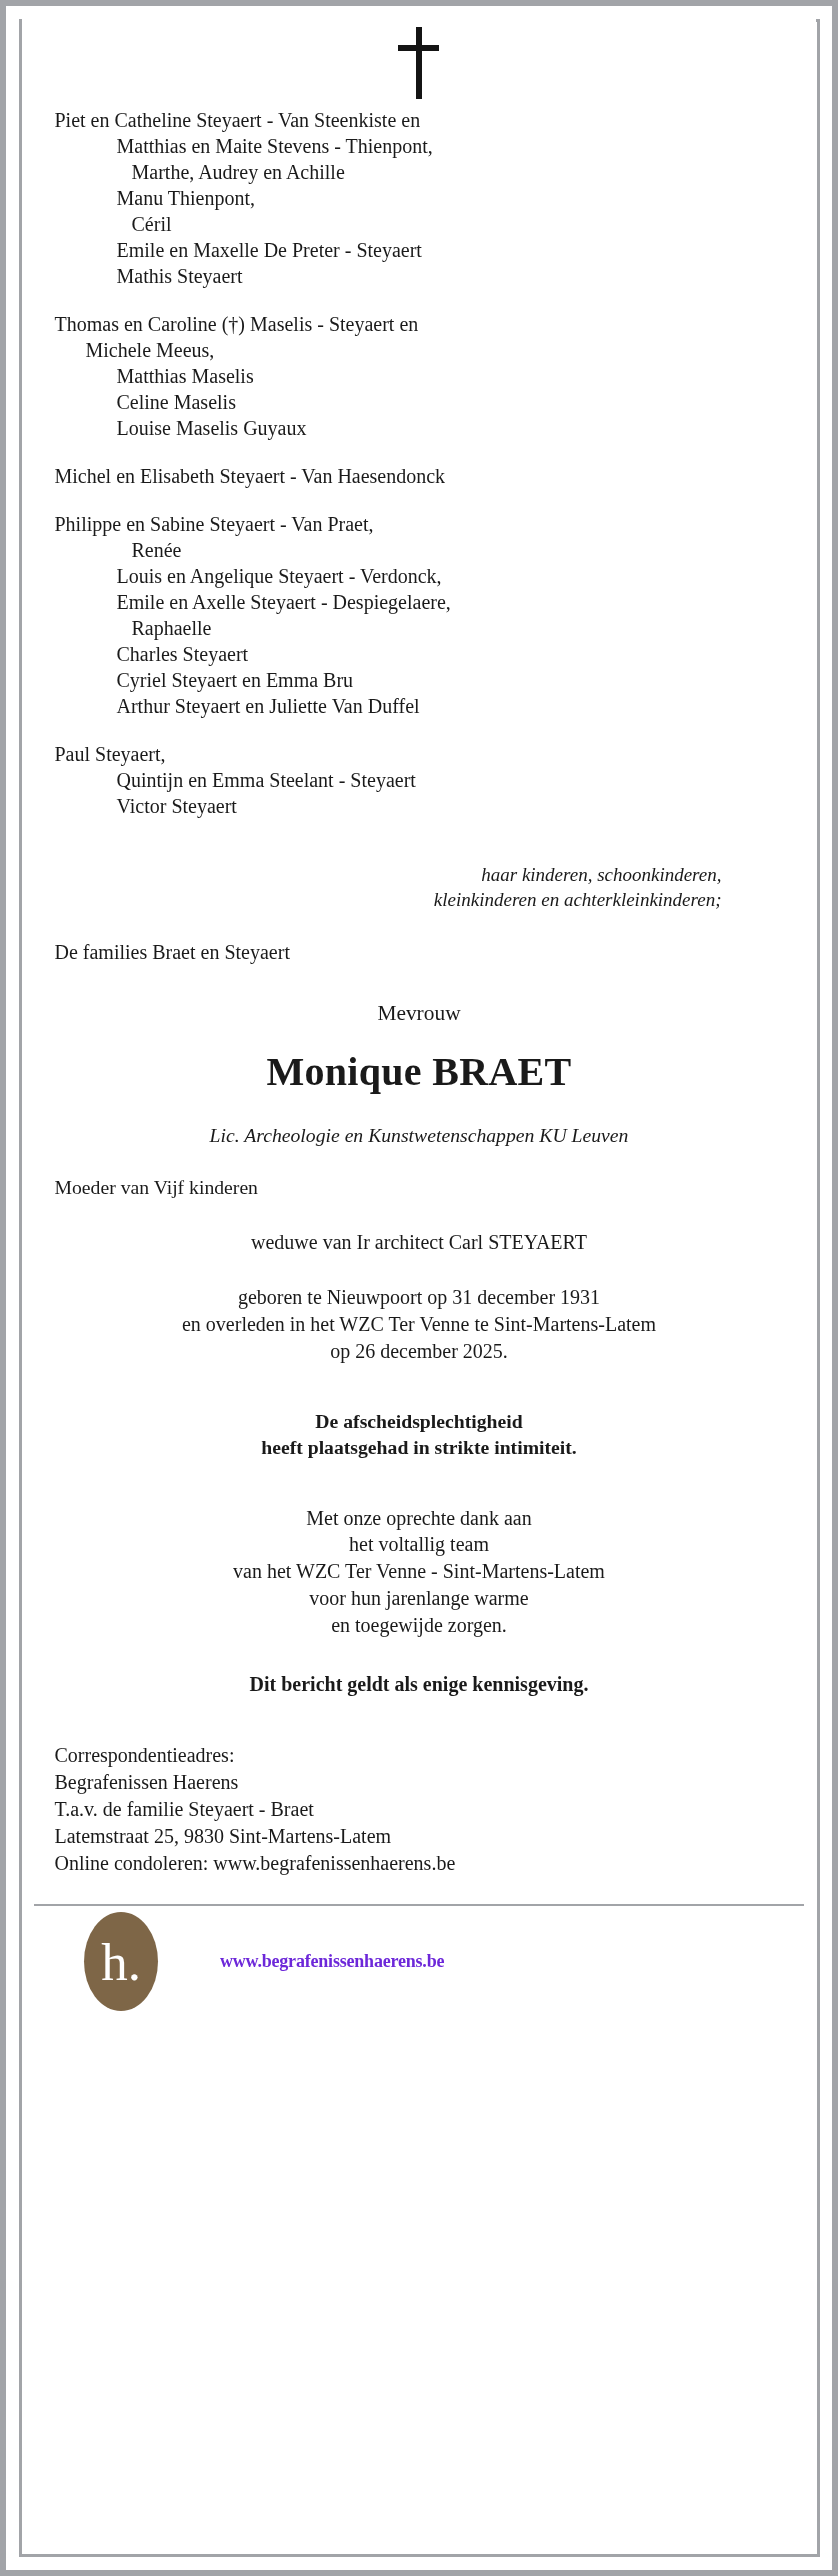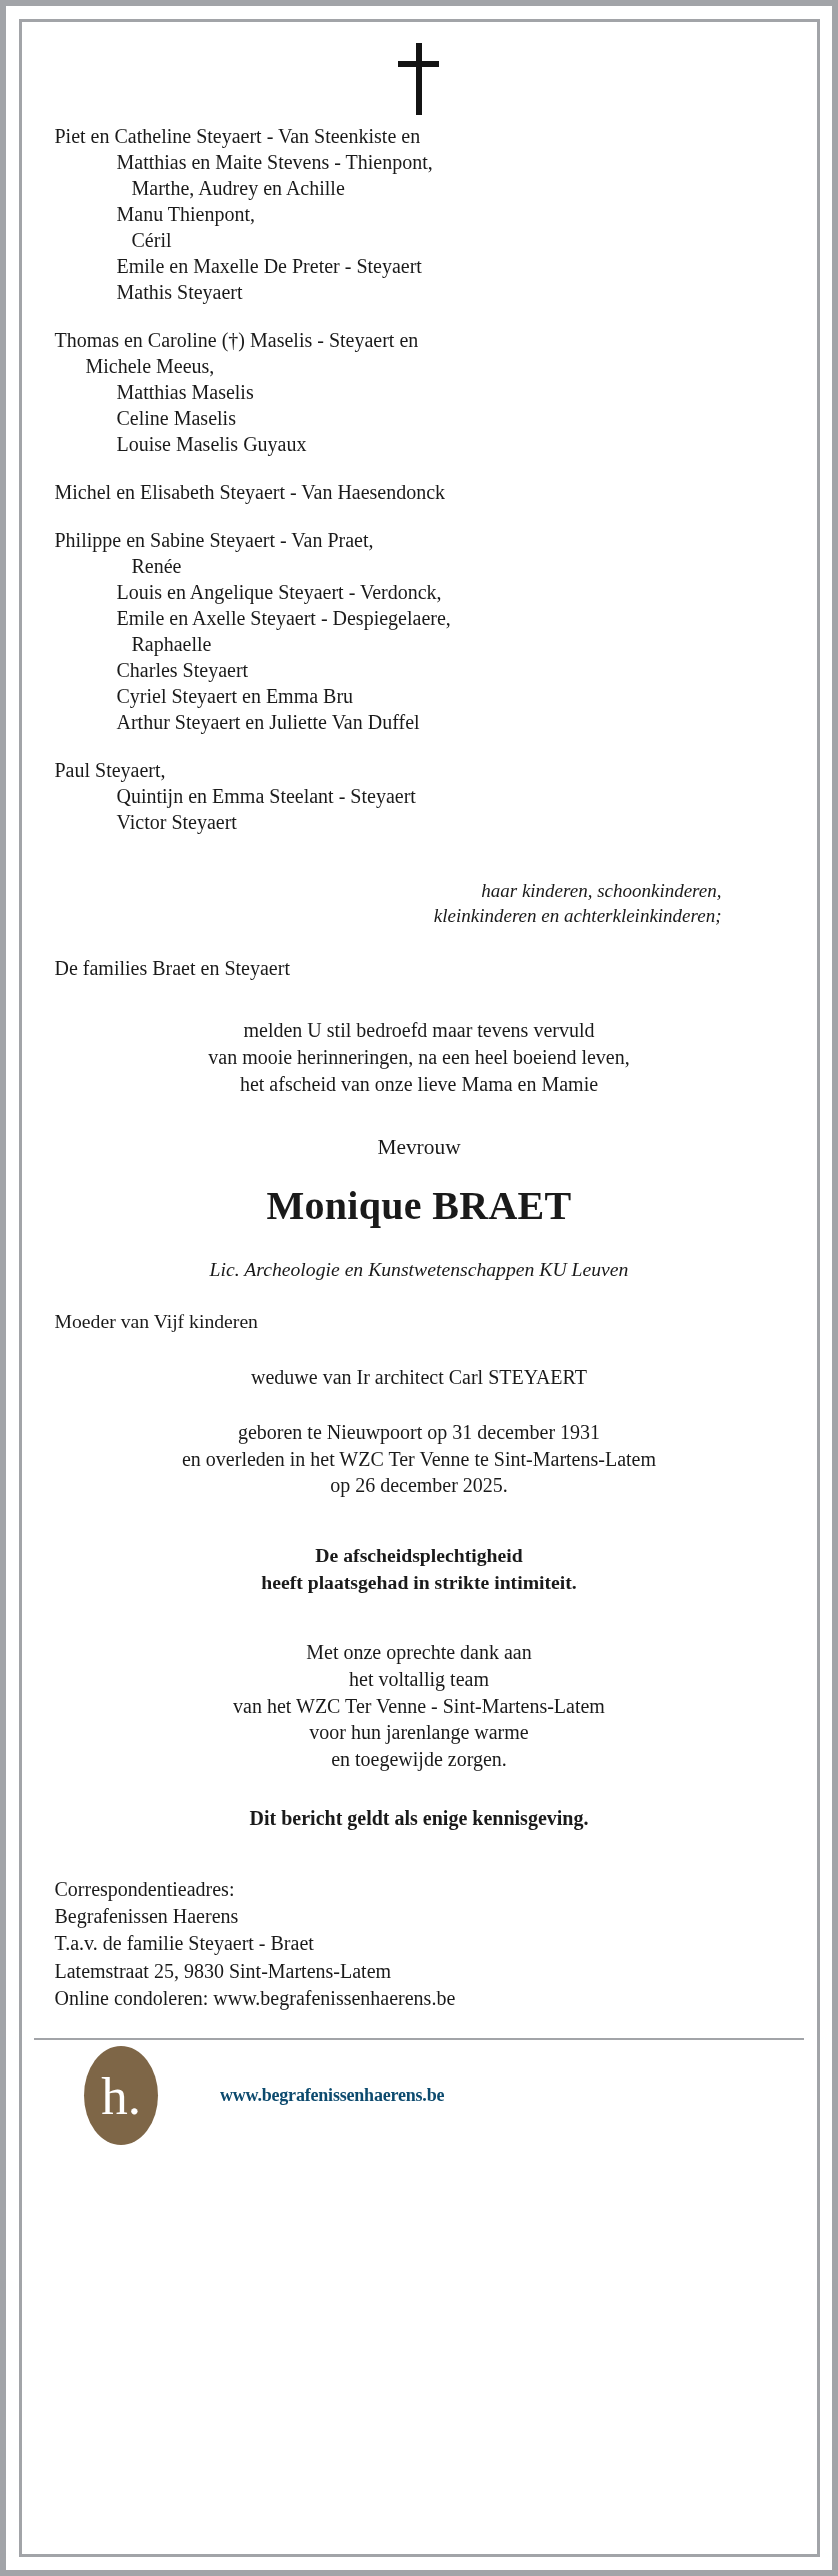--- a/index.html
+++ b/index.html
@@ -37,21 +37,21 @@
     left: 19px; top: 19px;
     width: 801px; height: 2538px;
     box-sizing: border-box;
     border: 3.4px solid #a2a4a8;
     pointer-events: none;
   }
 
   .sheet {
     position: absolute;
     left: 22px;
-    top: 22px;
+    top: 6px;
     width: 794px;
     height: 2532px;
     box-sizing: border-box;
     background: #ffffff;
     padding: 0;
   }
 
   
   .cross-wrap {
     width: 100%;
@@ -218,21 +218,21 @@
     top: 50%;
     transform: translateY(-50%);
     text-align: center;
     color: #ffffff;
     font-family: "Liberation Serif", "DejaVu Serif", serif;
     font-size: 53px;
     line-height: 1;
   }
   .footer-url {
     margin-left: 62px;
-    color: #0c4a6e;
+    color: #6d28d9;
     font-weight: bold;
     font-size: 18px;
     letter-spacing: -0.2px;
   }
 </style>
 </head>
 <body>
 
 <div class="page">
 
@@ -287,25 +287,20 @@
           </div>
         </div>
 
       <div class="signoff">
         <div>haar kinderen, schoonkinderen,</div>
         <div>kleinkinderen en achterkleinkinderen;</div>
       </div>
 
       <div class="families-line">De families Braet en Steyaert</div>
 
-      <div class="announce">
-        <div>melden U stil bedroefd maar tevens vervuld</div>
-        <div>van mooie herinneringen, na een heel boeiend leven,</div>
-        <div>het afscheid van onze lieve Mama en Mamie</div>
-      </div>
 
       <div class="mevrouw">Mevrouw</div>
       <div class="deceased-name">Monique BRAET</div>
       <div class="credential">Lic. Archeologie en Kunstwetenschappen KU Leuven</div>
       <div class="mother-of">Moeder van Vijf kinderen</div>
       <div class="widow-of">weduwe van Ir architect Carl STEYAERT</div>
 
       <div class="dates">
         <div>geboren te Nieuwpoort op 31 december 1931</div>
         <div>en overleden in het WZC Ter Venne te Sint-Martens-Latem</div>

